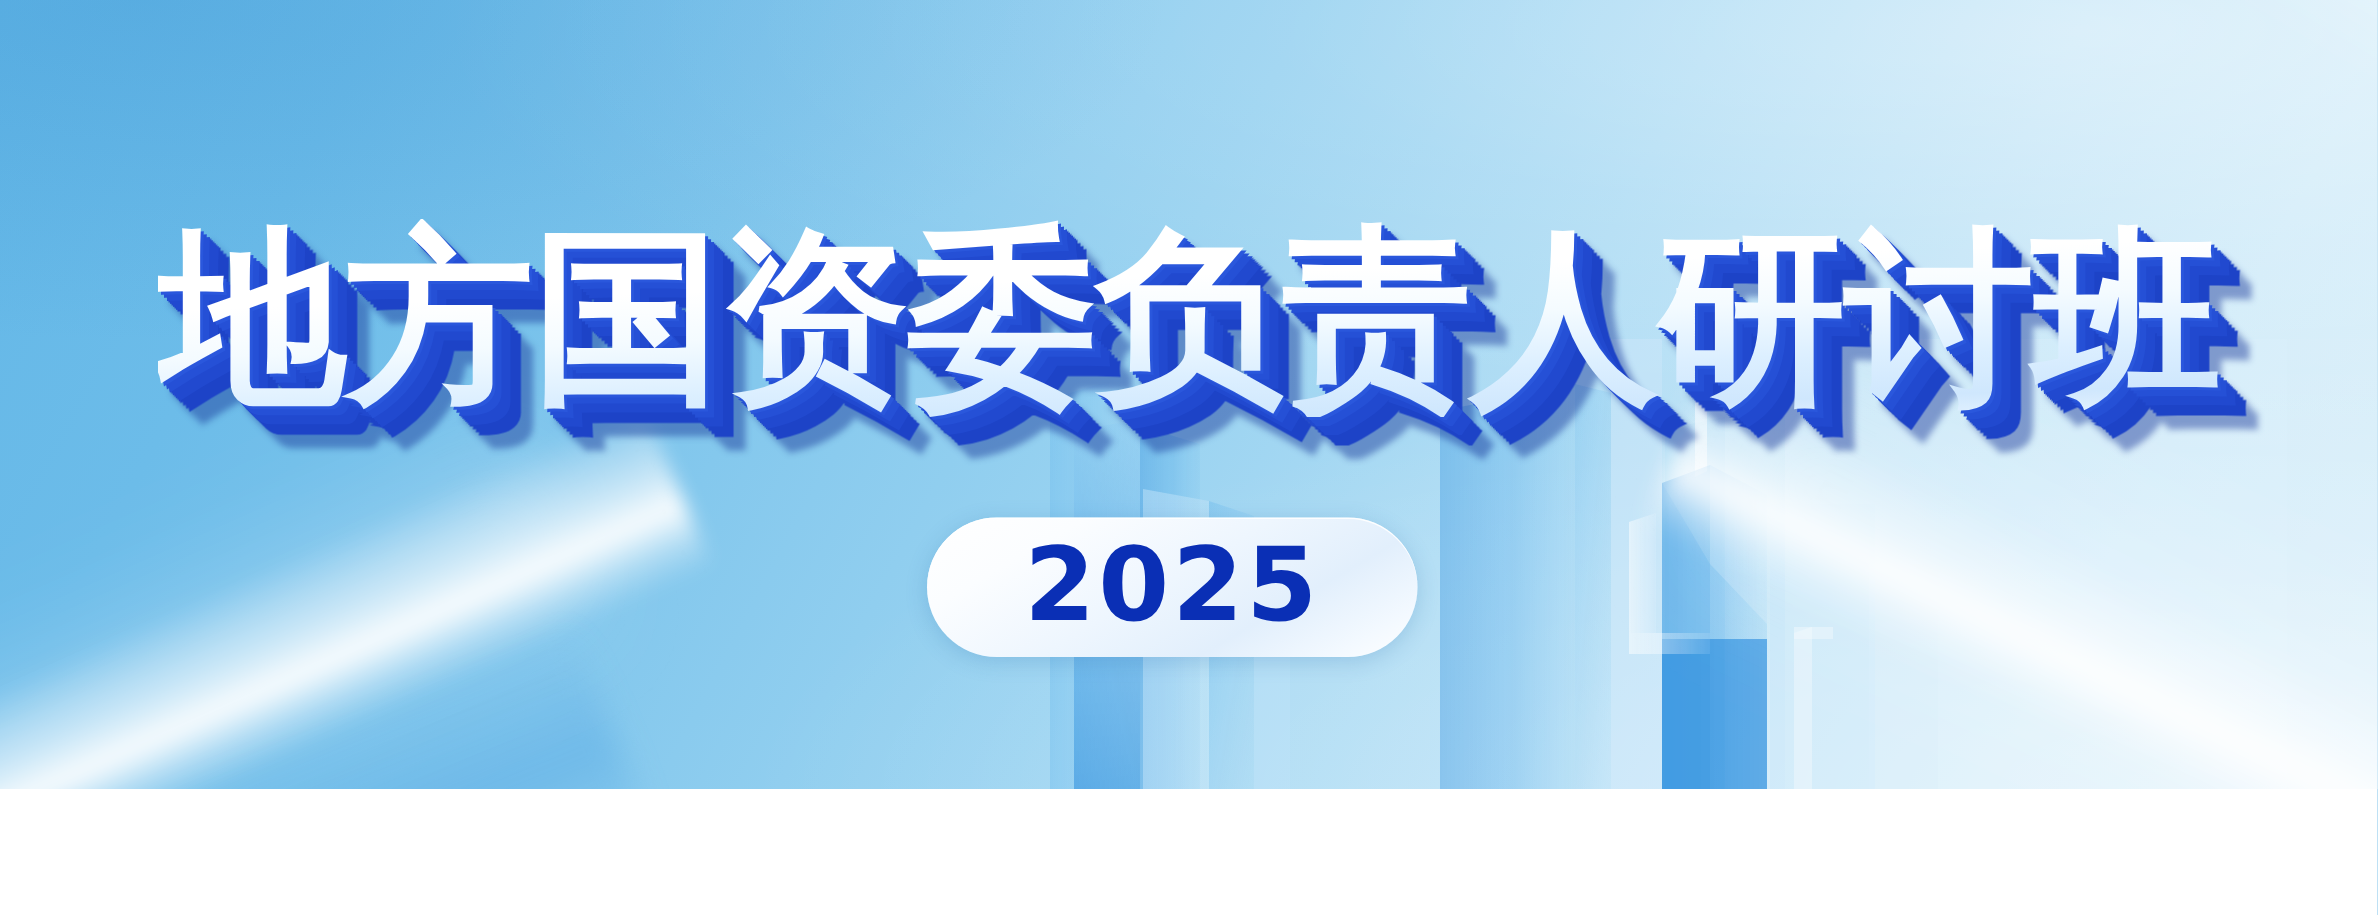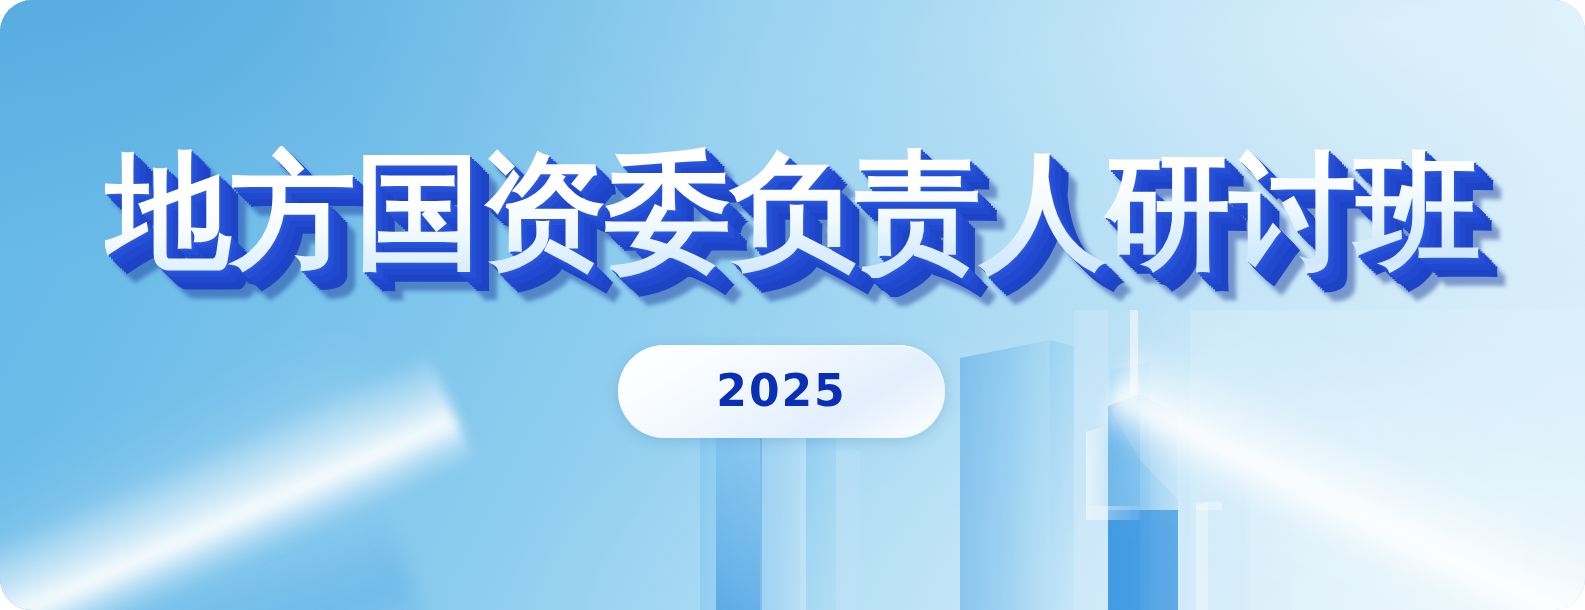--- a/index.html
+++ b/index.html
@@ -1,22 +1,21 @@
 <!DOCTYPE html>
 <html><head>
 <meta charset="utf-8">
 <style>
   html,body{margin:0;padding:0;background:#fff;}
   #stage{
     position:relative;
-    width:1585px;height:610px;
+    width:1585px;height:526px;
     overflow:hidden;
     font-family:"Liberation Sans","DejaVu Sans",sans-serif;
     background:#7cc3ea;
-    border-radius:32px;
   }
 
   
   .bg-base{
     position:absolute;inset:0;
     background:linear-gradient(118deg,
         #63b7e7 0%,
         #6cbce9 14%,
         #7ec5ec 30%,
         #96d1f0 47%,
@@ -179,21 +178,21 @@
        #eef6fe 48%,
        #e2effc 70%,
        #f3f9ff 88%,
        #ffffff 100%);
     box-shadow:0 3px 14px rgba(40,110,175,.22), inset 0 1px 0 rgba(255,255,255,.9);
     display:flex;align-items:center;justify-content:center;
   }
   .year-text{
     font-family:"DejaVu Sans","Liberation Sans",sans-serif;
     font-weight:700;
-    font-size:44px;
+    font-size:68px;
     letter-spacing:2px;
     color:#0a2fb5;
     line-height:1;
     margin-top:-2px;
   }
 </style>
 </head>
 <body>
 
 <div id="stage">

